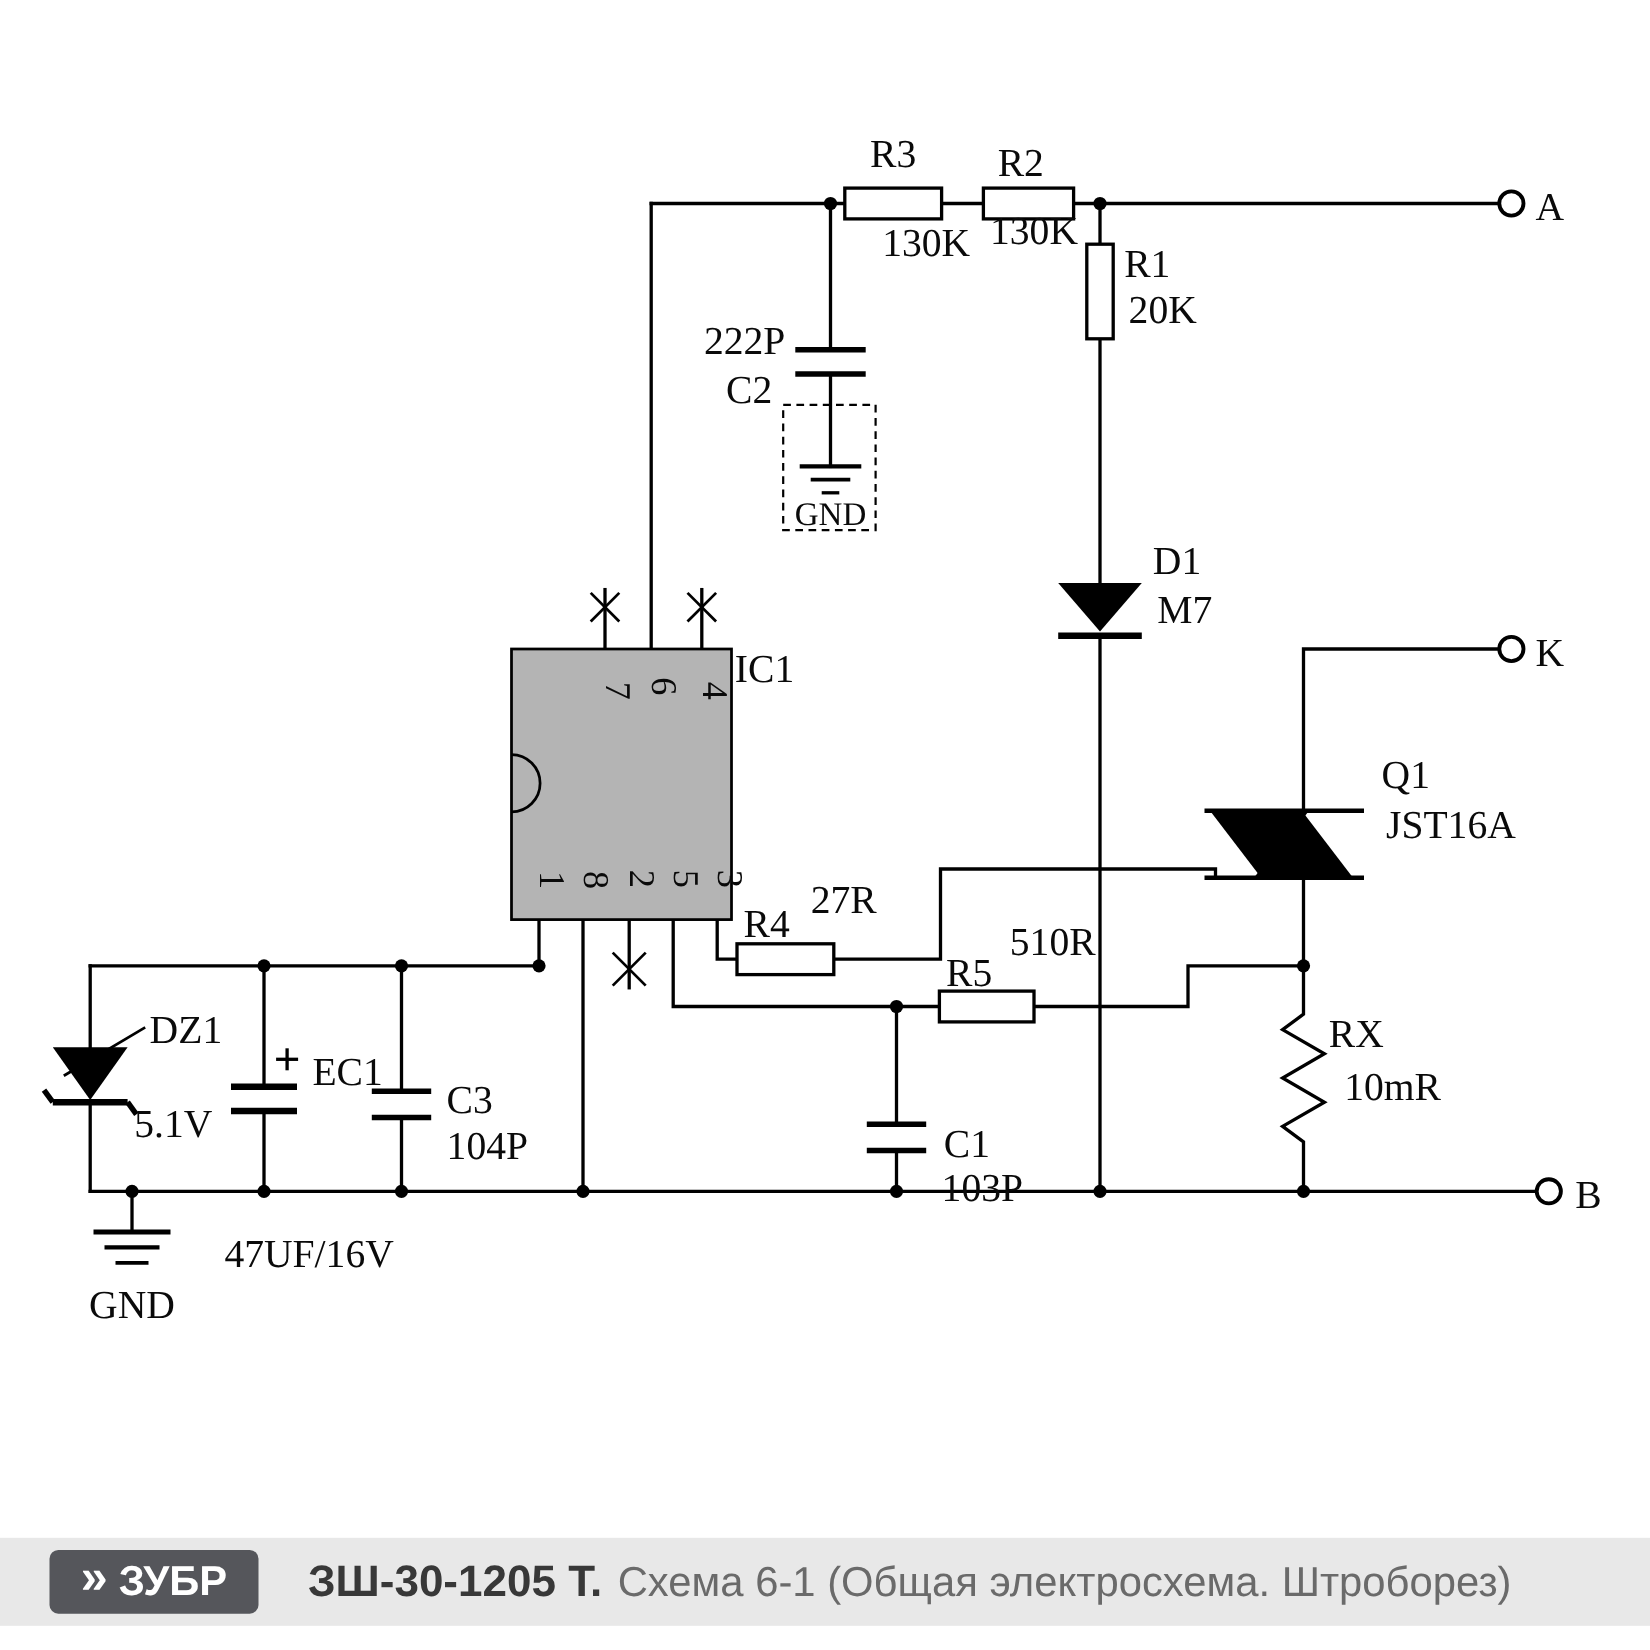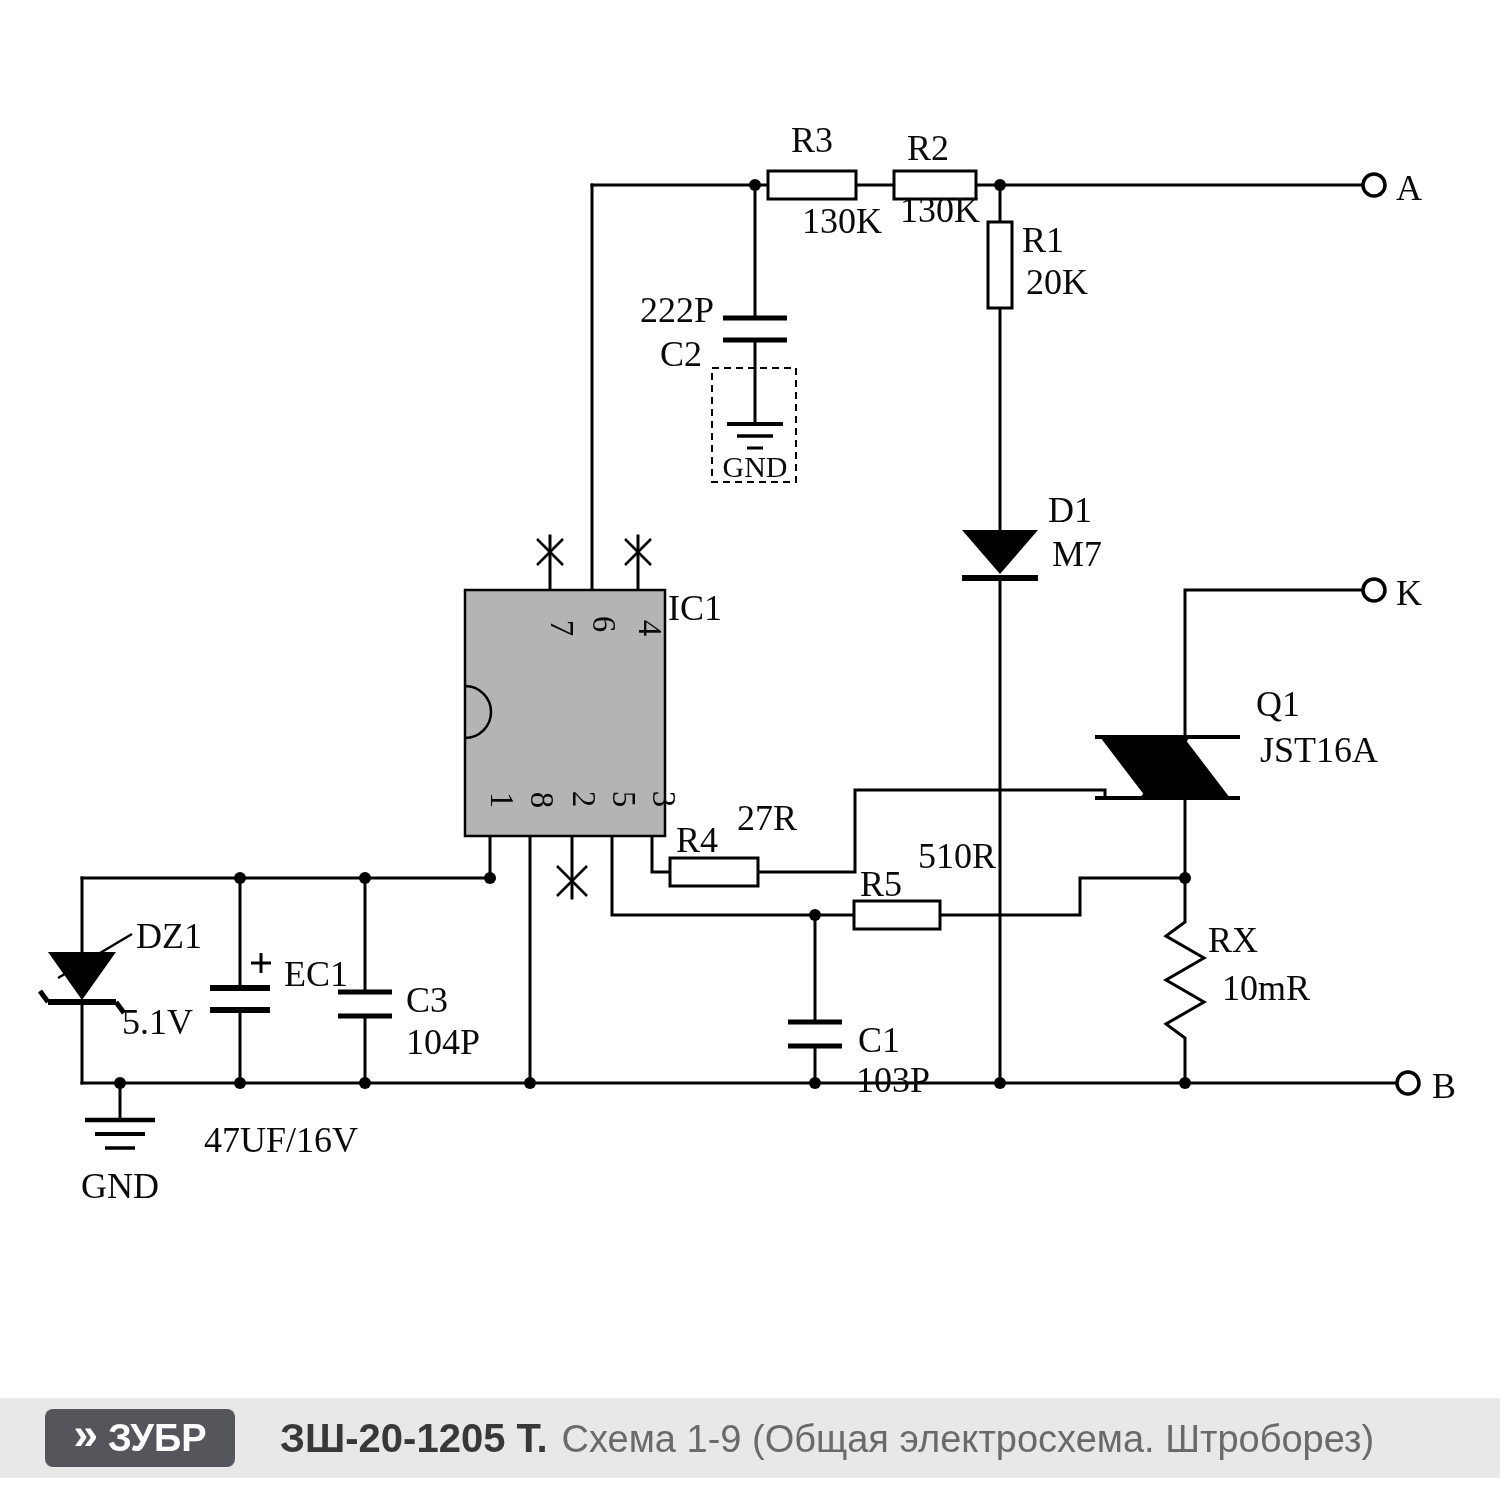--- a/index.html
+++ b/index.html
@@ -234,16 +234,16 @@
     <text class="lbl" x="1432" y="1098">B</text>
   </g>
 </svg>
 
 <div class="footer" style="background: rgb(232, 232, 232);">
   <div class="logo" style="background: rgb(85, 86, 91);">
     <span class="arrow">»</span>
     <span>ЗУБР</span>
   </div>
   <div class="cap-line">
-    <span class="model">ЗШ-20-1205 Т.</span>
-    <span class="caption">Схема 1-9 (Общая электросхема. Штроборез)</span>
+    <span class="model">ЗШ-30-1205 Т.</span>
+    <span class="caption">Схема 6-1 (Общая электросхема. Штроборез)</span>
   </div>
 </div>
 
 </body></html>

